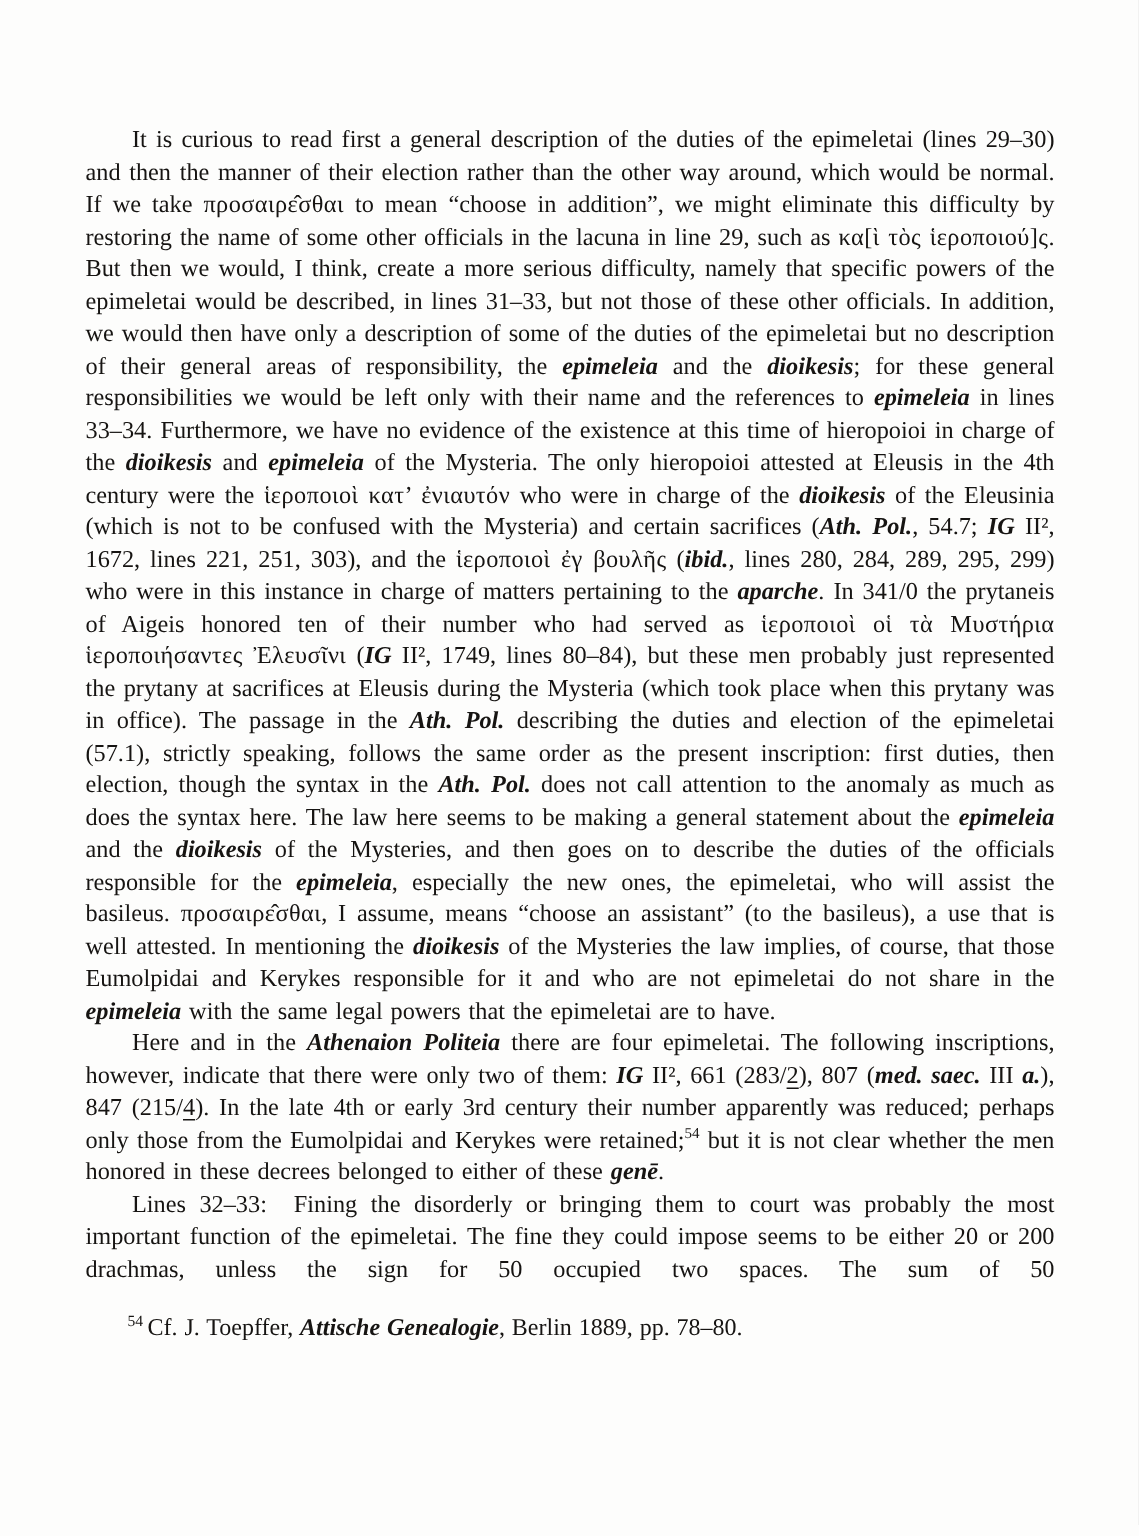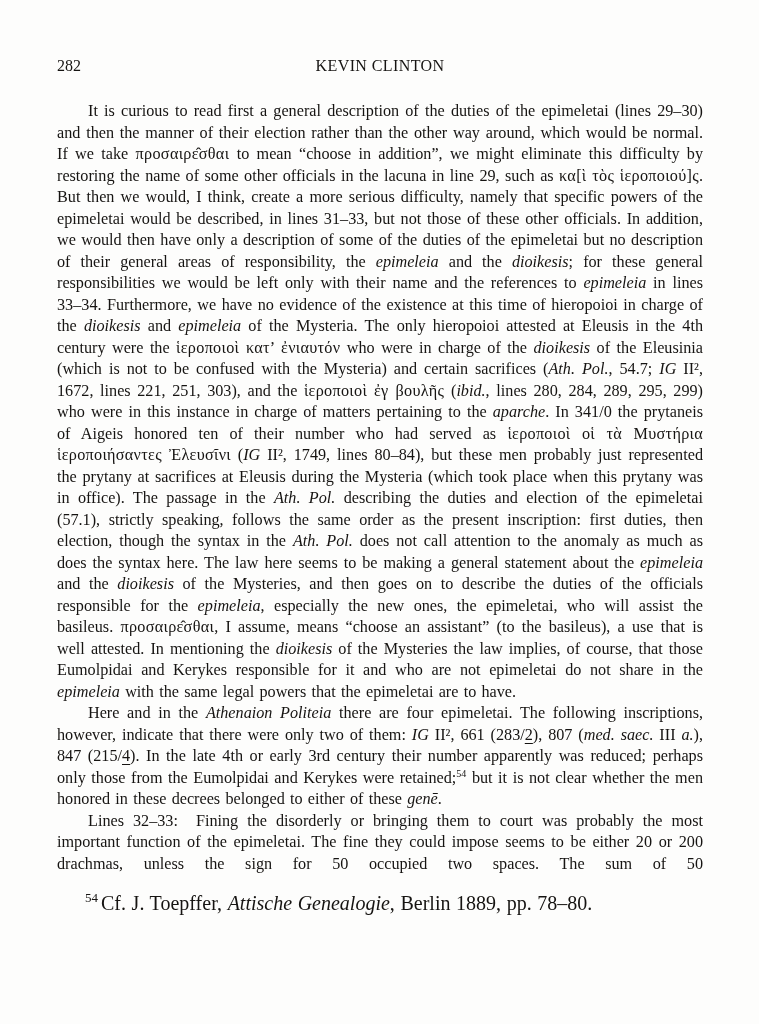--- a/index.html
+++ b/index.html
@@ -35,51 +35,47 @@
   }
   .body-text p.para {
     margin: 0;
     font-size: 16.2px;
     line-height: 21.5px;
     text-align: justify;
     text-indent: 31px;
     word-spacing: 1.2px;
   }
   .body-text p.para.jlast { text-align-last: justify; }
-  .it { font-style: italic; }
+  .it { font-style: italic; font-weight: bold; }
   .gr { letter-spacing: 0.3px; }
   .un { text-decoration: underline; text-underline-offset: 2.5px; }
   .sp {
     vertical-align: super;
     font-size: 0.62em;
     line-height: 0;
   }
   .footnote {
     margin-top: 19px;
-    font-size: 20px;
+    font-size: 16px;
     line-height: 19px;
     text-indent: 28px;
     text-align: left;
     word-spacing: 0.6px;
   }
   .footnote .fn-marker {
     vertical-align: super;
     font-size: 0.65em;
     line-height: 0;
     margin-right: 3px;
   }
 </style>
 </head>
 <body>
 
 <div class="sheet">
-  <div class="header">
-    <span class="page-number">282</span>
-    <div class="running-head">KEVIN CLINTON</div>
-  </div>
 
   <div class="body-text">
       <p class="para"><span>It is curious to read first a general description of the duties of the epimeletai (lines 29–30) and then the manner of their election rather than the other way around, which would be normal. If we take </span><span class="gr">προσαιρε̂σθαι</span><span> to mean “choose in addition”, we might eliminate this difficulty by restoring the name of some other officials in the lacuna in line 29, such as </span><span class="gr">κα[ὶ τὸς ἱεροποιού]ς</span><span>. But then we would, I think, create a more serious difficulty, namely that specific powers of the epimeletai would be described, in lines 31–33, but not those of these other officials. In addition, we would then have only a description of some of the duties of the epimeletai but no description of their general areas of responsibility, the </span><span class="it">epimeleia</span><span> and the </span><span class="it">dioikesis</span><span>; for these general responsibilities we would be left only with their name and the references to </span><span class="it">epimeleia</span><span> in lines 33–34. Furthermore, we have no evidence of the existence at this time of hieropoioi in charge of the </span><span class="it">dioikesis</span><span> and </span><span class="it">epimeleia</span><span> of the Mysteria. The only hieropoioi attested at Eleusis in the 4th century were the </span><span class="gr">ἱεροποιοὶ κατ’ ἐνιαυτόν</span><span> who were in charge of the </span><span class="it">dioikesis</span><span> of the Eleusinia (which is not to be confused with the Mysteria) and certain sacrifices (</span><span class="it">Ath. Pol.</span><span>, 54.7; </span><span class="it">IG</span><span> II², 1672, lines 221, 251, 303), and the </span><span class="gr">ἱεροποιοὶ ἐγ βουλῆς</span><span> (</span><span class="it">ibid.</span><span>, lines 280, 284, 289, 295, 299) who were in this instance in charge of matters pertaining to the </span><span class="it">aparche</span><span>. In 341/0 the prytaneis of Aigeis honored ten of their number who had served as </span><span class="gr">ἱεροποιοὶ οἱ τὰ Μυστήρια ἱεροποιήσαντες Ἐλευσῖνι</span><span> (</span><span class="it">IG</span><span> II², 1749, lines 80–84), but these men probably just represented the prytany at sacrifices at Eleusis during the Mysteria (which took place when this prytany was in office). The passage in the </span><span class="it">Ath. Pol.</span><span> describing the duties and election of the epimeletai (57.1), strictly speaking, follows the same order as the present inscription: first duties, then election, though the syntax in the </span><span class="it">Ath. Pol.</span><span> does not call attention to the anomaly as much as does the syntax here. The law here seems to be making a general statement about the </span><span class="it">epimeleia</span><span> and the </span><span class="it">dioikesis</span><span> of the Mysteries, and then goes on to describe the duties of the officials responsible for the </span><span class="it">epimeleia</span><span>, especially the new ones, the epimeletai, who will assist the basileus. </span><span class="gr">προσαιρε̂σθαι</span><span>, I assume, means “choose an assistant” (to the basileus), a use that is well attested. In mentioning the </span><span class="it">dioikesis</span><span> of the Mysteries the law implies, of course, that those Eumolpidai and Kerykes responsible for it and who are not epimeletai do not share in the </span><span class="it">epimeleia</span><span> with the same legal powers that the epimeletai are to have.</span></p>
       <p class="para"><span>Here and in the </span><span class="it">Athenaion Politeia</span><span> there are four epimeletai. The following inscriptions, however, indicate that there were only two of them: </span><span class="it">IG</span><span> II², 661 (283/</span><span class="un">2</span><span>), 807 (</span><span class="it">med. saec.</span><span> III </span><span class="it">a.</span><span>), 847 (215/</span><span class="un">4</span><span>). In the late 4th or early 3rd century their number apparently was reduced; perhaps only those from the Eumolpidai and Kerykes were retained;</span><span class="sp">54</span><span> but it is not clear whether the men honored in these decrees belonged to either of these </span><span class="it">genē</span><span>.</span></p>
       <p class="para jlast"><span>Lines 32–33:&nbsp; Fining the disorderly or bringing them to court was probably the most important function of the epimeletai. The fine they could impose seems to be either 20 or 200 drachmas, unless the sign for 50 occupied two spaces. The sum of 50</span></p>
     </div>
 
   <div class="footnote">
     <span class="fn-marker">54</span><span id="footnote-runs"><span>Cf. J. Toepffer, </span><span class="it">Attische Genealogie</span><span>, Berlin 1889, pp. 78–80.</span></span>
   </div>

